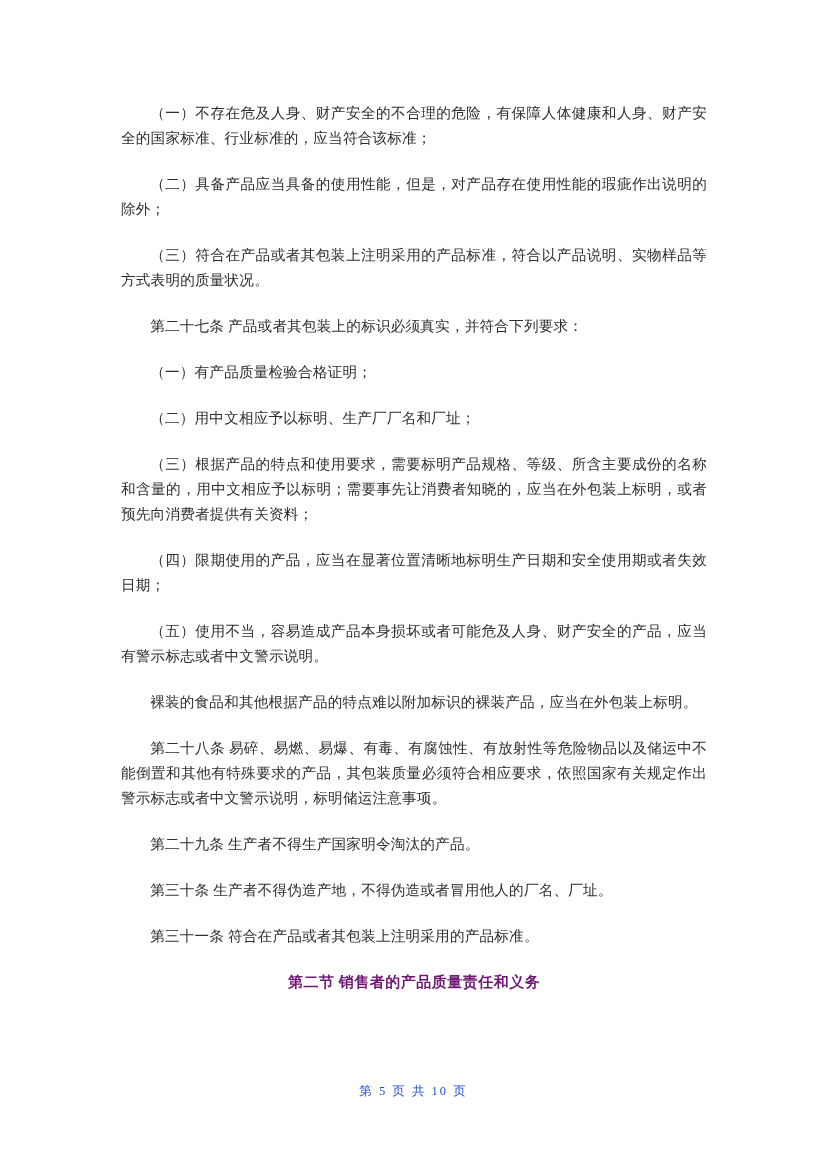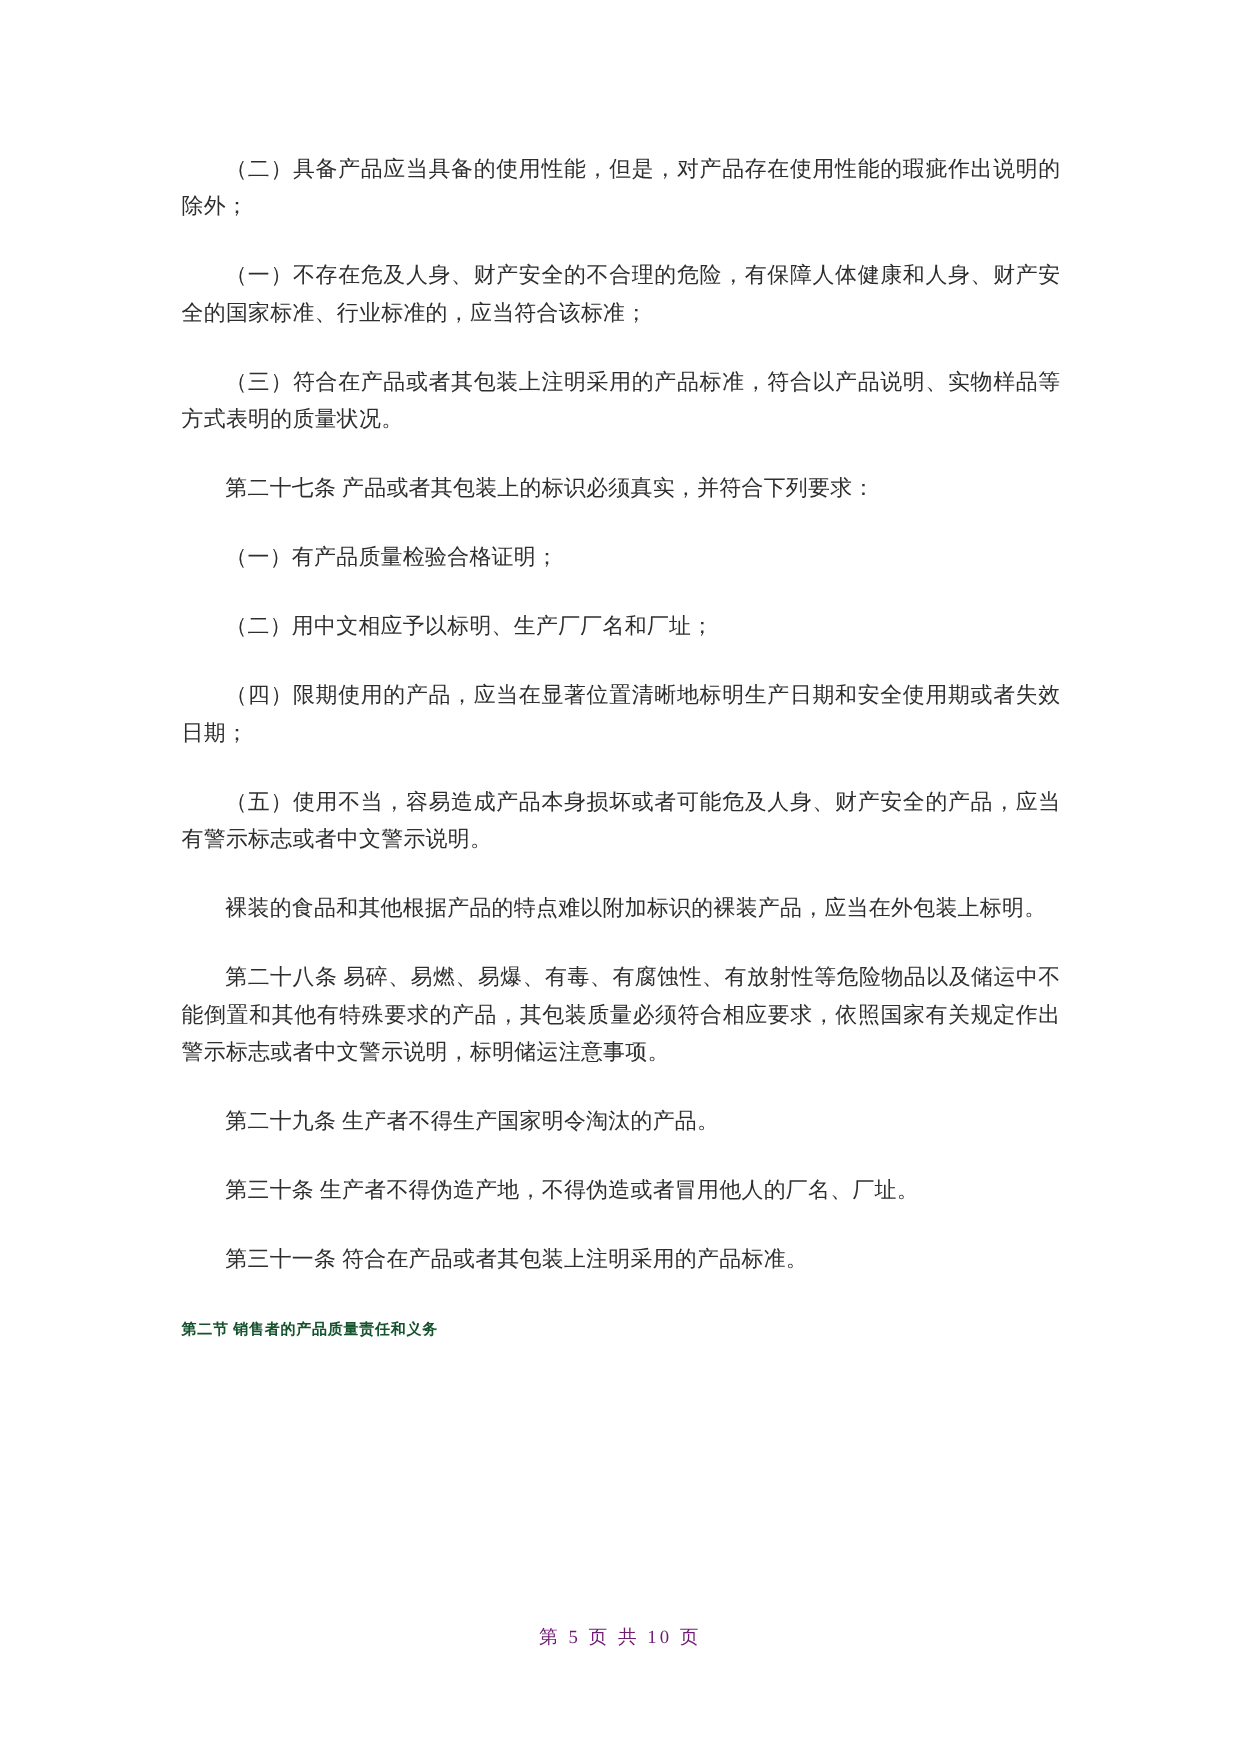--- a/index.html
+++ b/index.html
@@ -24,52 +24,54 @@
     font-size: 14.6px;
     line-height: 25px;
     color: #2e2e2e;
     text-align: justify;
     text-justify: inter-ideograph;
     text-indent: 2em;
     margin: 0 0 21px 0;
     letter-spacing: 0.2px;
   }
   .section-heading {
-    font-size: 10px;
+    font-size: 15px;
     line-height: 25px;
     font-weight: bold;
-    color: #14532d;
+    color: #701a75;
+    text-align: center;
     text-indent: 0;
     margin: 0;
     letter-spacing: 0.5px;
   }
   .footer {
     position: absolute;
     left: 0;
     top: 1081px;
     width: 827px;
     text-align: center;
     font-size: 12.5px;
     line-height: 20px;
-    color: #701a75;
+    color: #1d4ed8;
     letter-spacing: 2px;
   }
 </style>
 </head>
 <body>
 
 <div class="page">
   <div class="content" id="content">
 
-    <p class="para">（二）具备产品应当具备的使用性能，但是，对产品存在使用性能的瑕疵作出说明的除外；</p>
-      <p class="para">（一）不存在危及人身、财产安全的不合理的危险，有保障人体健康和人身、财产安全的国家标准、行业标准的，应当符合该标准；</p>
+    <p class="para">（一）不存在危及人身、财产安全的不合理的危险，有保障人体健康和人身、财产安全的国家标准、行业标准的，应当符合该标准；</p>
+      <p class="para">（二）具备产品应当具备的使用性能，但是，对产品存在使用性能的瑕疵作出说明的除外；</p>
       <p class="para">（三）符合在产品或者其包装上注明采用的产品标准，符合以产品说明、实物样品等方式表明的质量状况。</p>
       <p class="para">第二十七条 产品或者其包装上的标识必须真实，并符合下列要求：</p>
       <p class="para">（一）有产品质量检验合格证明；</p>
       <p class="para">（二）用中文相应予以标明、生产厂厂名和厂址；</p>
+      <p class="para">（三）根据产品的特点和使用要求，需要标明产品规格、等级、所含主要成份的名称和含量的，用中文相应予以标明；需要事先让消费者知晓的，应当在外包装上标明，或者预先向消费者提供有关资料；</p>
       <p class="para">（四）限期使用的产品，应当在显著位置清晰地标明生产日期和安全使用期或者失效日期；</p>
       <p class="para">（五）使用不当，容易造成产品本身损坏或者可能危及人身、财产安全的产品，应当有警示标志或者中文警示说明。</p>
       <p class="para">裸装的食品和其他根据产品的特点难以附加标识的裸装产品，应当在外包装上标明。</p>
       <p class="para">第二十八条 易碎、易燃、易爆、有毒、有腐蚀性、有放射性等危险物品以及储运中不能倒置和其他有特殊要求的产品，其包装质量必须符合相应要求，依照国家有关规定作出警示标志或者中文警示说明，标明储运注意事项。</p>
       <p class="para">第二十九条 生产者不得生产国家明令淘汰的产品。</p>
       <p class="para">第三十条 生产者不得伪造产地，不得伪造或者冒用他人的厂名、厂址。</p>
       <p class="para">第三十一条 符合在产品或者其包装上注明采用的产品标准。</p>
       <h2 class="section-heading">第二节 销售者的产品质量责任和义务</h2>
   </div>
   <div class="footer">第 5 页 共 10 页</div>

